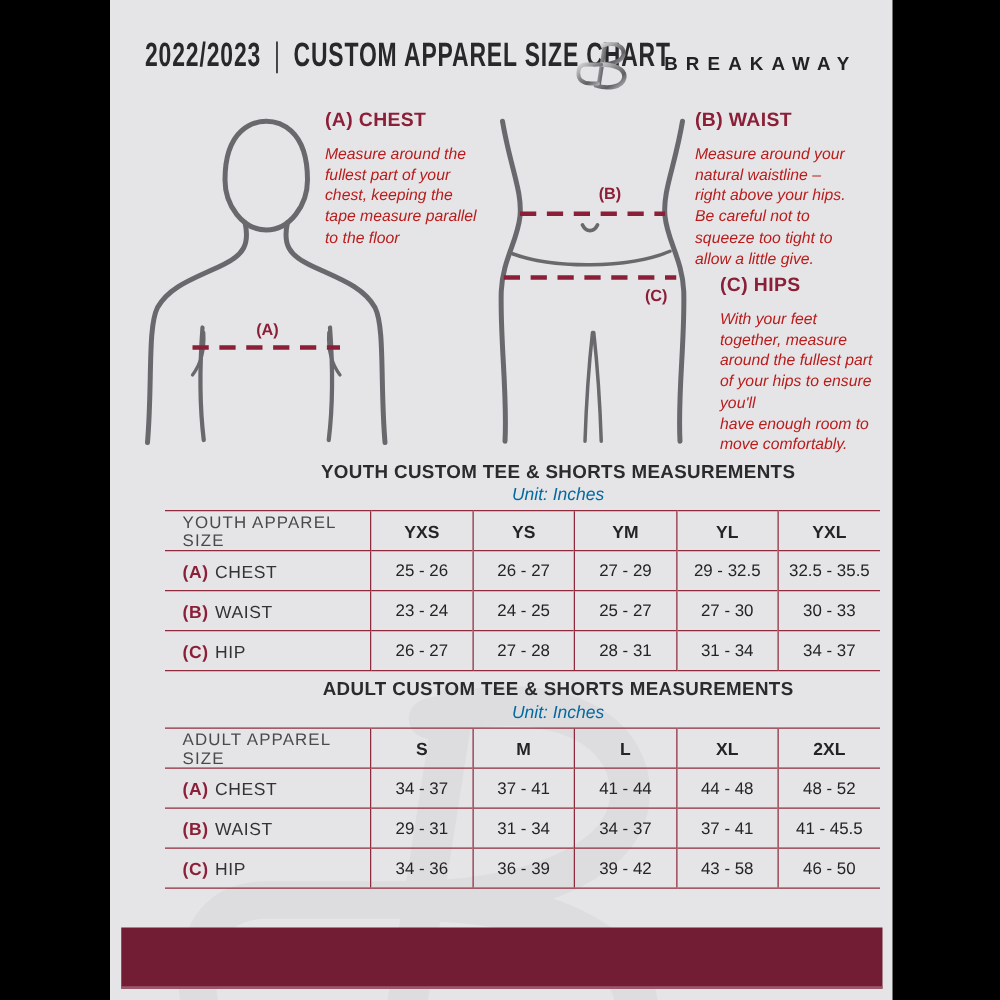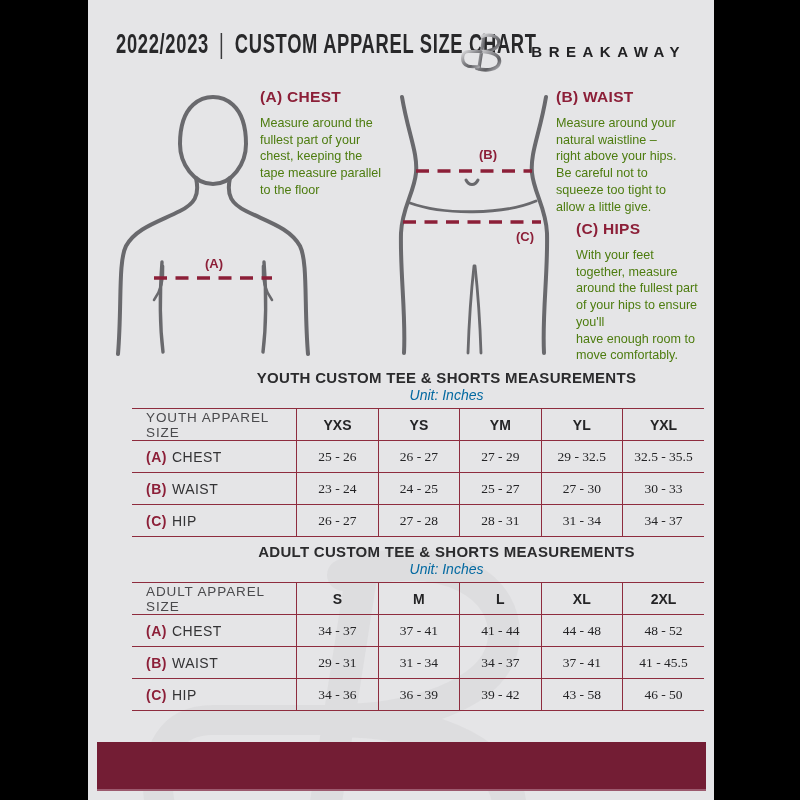--- a/index.html
+++ b/index.html
@@ -13,21 +13,21 @@
   .hdr-title { position:absolute; left:0; top:3px; display:flex; gap:15px; align-items:baseline;
                font-weight:bold; font-size:27px; color:#28282a; white-space:nowrap;
                transform:scaleX(0.68); transform-origin:left center; letter-spacing:1px; }
   .hdr-title .divider { font-weight:400; color:#3a3a3c; }
   .brand { position:absolute; right:0; top:4px; display:flex; align-items:center; gap:28px; }
   .brand-name { font-weight:bold; font-size:15px; letter-spacing:6.5px; color:#222224; }
 
   
   .instr { position:absolute; }
   .instr-head { font-weight:bold; font-size:15.5px; color:#8c1f38; letter-spacing:0.3px; margin-bottom:9px; }
-  .instr-body { font-size:12.6px; line-height:1.33; color:#4d7c0f; white-space:pre-line; }
+  .instr-body { font-style:italic; font-size:12.6px; line-height:1.33; color:#b91c1c; white-space:pre-line; }
   .instr-a { left:172px; top:88px;  width:165px; }
   .instr-b { left:468px; top:88px;  width:155px; }
   .instr-c { left:488px; top:220px; width:160px; }
 
   
   .fig { position:absolute; }
   .fig1 { left:20px;  top:84px; }
   .fig2 { left:300px; top:93px; }
   .fig text { font-family:"Liberation Sans", sans-serif; font-weight:bold; font-size:13px; fill:#8c1f38; }
 
@@ -46,21 +46,21 @@
   .size-table col.cn { width:14.24%; }
   .size-table tr { height:32px; }
   .size-table th, .size-table td { border-top:1.5px solid #8e2c3e; padding:0; vertical-align:middle; }
   .size-table tr:last-child th, .size-table tr:last-child td { border-bottom:1.5px solid #8e2c3e; }
   .size-table th:not(:first-child), .size-table td:not(:first-child) { border-left:1.5px solid #8e2c3e; }
   .size-table .lbl-hdr { text-align:left; padding-left:14px; font-weight:400; font-size:13.5px;
                          letter-spacing:0.9px; color:#4a4a4d; }
   .size-table .size-hdr { text-align:center; font-weight:bold; font-size:14px; color:#242426; }
   .size-table .row-lbl { text-align:left; padding-left:14px; font-size:14px; color:#333335; letter-spacing:0.5px; }
   .size-table .row-lbl .pfx { font-weight:bold; color:#8c1f38; margin-right:5px; }
-  .size-table .val { text-align:center; font-size:13.5px; color:#242426;font-family:Liberation Serif, serif; }
+  .size-table .val { text-align:center; font-size:13.5px; color:#242426; }
 
   
   .footer-bar { position:absolute; left:9px; top:742px; width:609px; height:49px;
                 background:#731d34; border-bottom:2px solid #9c5a6e; z-index:2; }
 </style>
 </head>
 <body>
 
 <div class="page">
 

